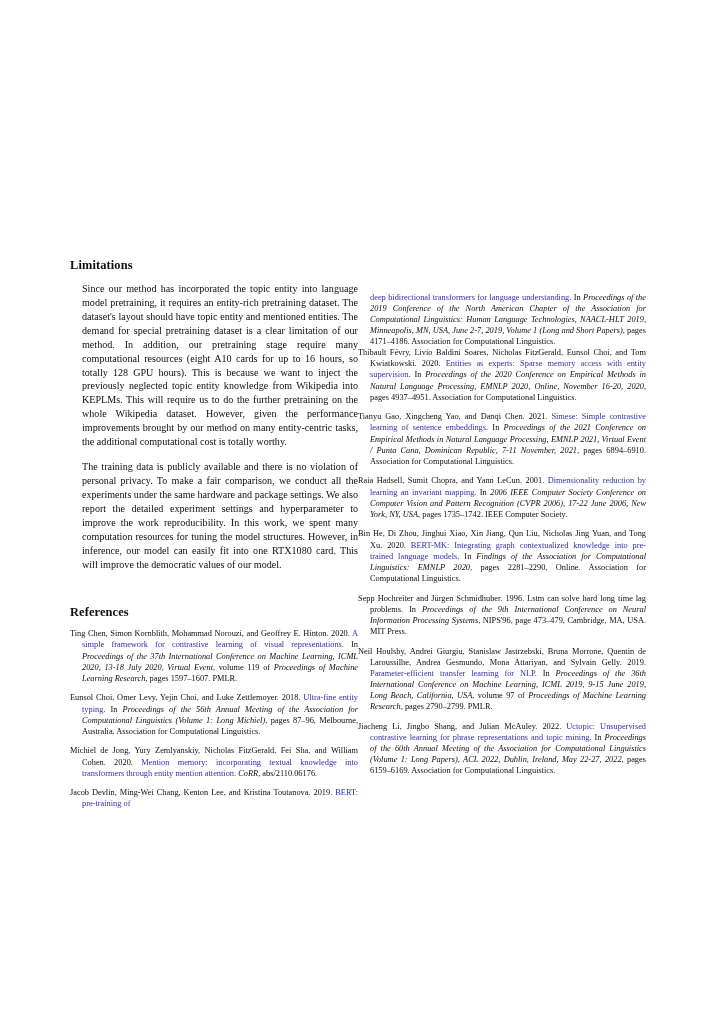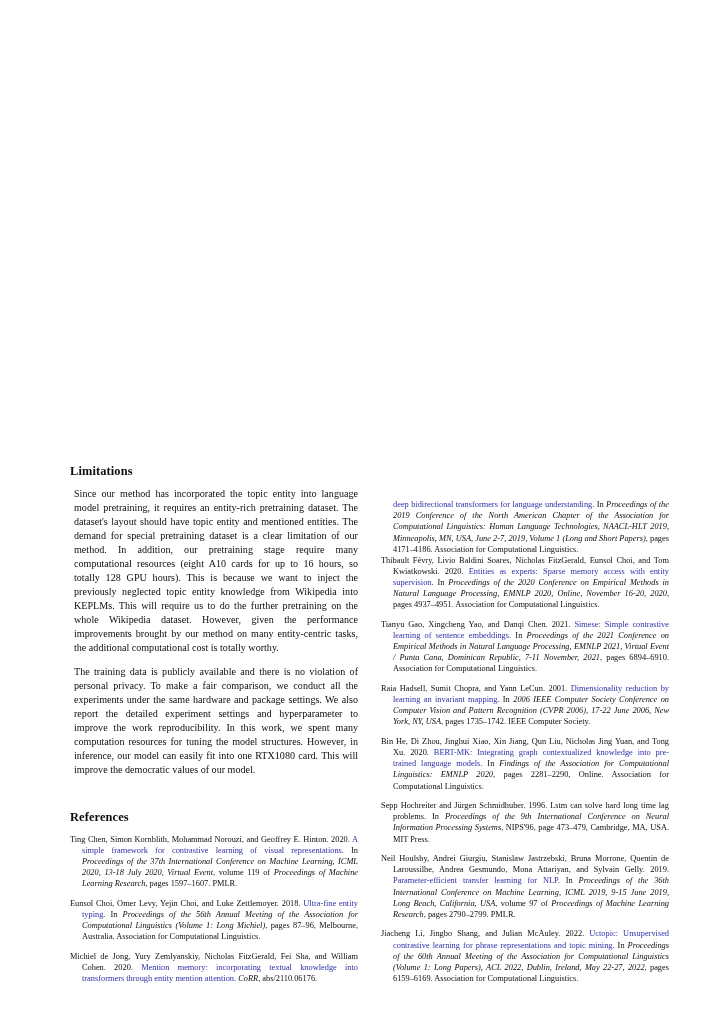--- a/index.html
+++ b/index.html
@@ -20,22 +20,21 @@
   .page {
     position: relative;
     width: 724px;
     height: 1024px;
     box-sizing: border-box;
     padding: 84px 70px 40px 70px;
   }
 
   .columns {
     display: flex;
-    gap: 23px;
-    align-items: flex-end;
+    align-items: center;
     height: 100%;
   }
   .column {
     width: 288px;
     flex: 0 0 288px;
   }
 
   h2.section-heading {
     font-family: "Liberation Serif", "DejaVu Serif", serif;
     font-size: 12.4px;
@@ -47,21 +46,21 @@
   h2.section-heading.spaced-above {
     margin-top: 20px;
   }
   h2.references-heading {
     margin-top: 33px;
   }
 
   p.body-par {
     font-size: 10.1px;
     line-height: 1.385;
-    margin: 0 0 11px 4px;
+    margin: 0 0 11px 12px;
     text-align: justify;
     text-justify: inter-word;
     hyphens: manual;
   }
 
   .ref {
     font-size: 8.35px;
     line-height: 1.335;
     margin: 0 0 8.5px 0;
     padding-left: 12px;
@@ -92,20 +91,21 @@
 
 
       <p class="body-par">The training data is publicly available and there is no violation of personal privacy. To make a fair comparison, we conduct all the experiments under the same hardware and package settings. We also report the detailed experiment settings and hyperparameter to improve the work reproducibility. In this work, we spent many computation resources for tuning the model structures. However, in inference, our model can easily fit into one RTX1080 card. This will improve the democratic values of our model.</p>
 
       <h2 class="section-heading references-heading">References</h2>
 
       <div id="left-refs">
           <p class="ref"><span>Ting Chen, Simon Kornblith, Mohammad Norouzi, and Geoffrey E. Hinton. 2020. </span><span class="lnk">A simple framework for contrastive learning of visual representations</span><span>. In </span><span class="it">Proceedings of the 37th International Conference on Machine Learning, ICML 2020, 13-18 July 2020, Virtual Event</span><span>, volume 119 of </span><span class="it">Proceedings of Machine Learning Research</span><span>, pages 1597–1607. PMLR.</span></p>
           <p class="ref"><span>Eunsol Choi, Omer Levy, Yejin Choi, and Luke Zettlemoyer. 2018. </span><span class="lnk">Ultra-fine entity typing</span><span>. In </span><span class="it">Proceedings of the 56th Annual Meeting of the Association for Computational Linguistics (Volume 1: Long Michiel)</span><span>, pages 87–96, Melbourne, Australia. Association for Computational Linguistics.</span></p>
           <p class="ref"><span>Michiel de Jong, Yury Zemlyanskiy, Nicholas FitzGerald, Fei Sha, and William Cohen. 2020. </span><span class="lnk">Mention memory: incorporating textual knowledge into transformers through entity mention attention</span><span>. </span><span class="it">CoRR</span><span>, abs/2110.06176.</span></p>
+          <p class="ref"><span>Jacob Devlin, Ming-Wei Chang, Kenton Lee, and Kristina Toutanova. 2019. </span><span class="lnk">BERT: pre-training of</span></p>
         </div>
     </div>
 
     <div class="column" id="right-column">
       <div id="right-cont">
           <p class="ref" style="text-indent: 0px; padding-left: 12px;"><span class="lnk">deep bidirectional transformers for language understanding</span><span>. In </span><span class="it">Proceedings of the 2019 Conference of the North American Chapter of the Association for Computational Linguistics: Human Language Technologies, NAACL-HLT 2019, Minneapolis, MN, USA, June 2-7, 2019, Volume 1 (Long and Short Papers)</span><span>, pages 4171–4186. Association for Computational Linguistics.</span></p>
         </div>
       <div id="right-refs">
           <p class="ref"><span>Thibault Févry, Livio Baldini Soares, Nicholas FitzGerald, Eunsol Choi, and Tom Kwiatkowski. 2020. </span><span class="lnk">Entities as experts: Sparse memory access with entity supervision</span><span>. In </span><span class="it">Proceedings of the 2020 Conference on Empirical Methods in Natural Language Processing, EMNLP 2020, Online, November 16-20, 2020</span><span>, pages 4937–4951. Association for Computational Linguistics.</span></p>
           <p class="ref"><span>Tianyu Gao, Xingcheng Yao, and Danqi Chen. 2021. </span><span class="lnk">Simese: Simple contrastive learning of sentence embeddings</span><span>. In </span><span class="it">Proceedings of the 2021 Conference on Empirical Methods in Natural Language Processing, EMNLP 2021, Virtual Event / Punta Cana, Dominican Republic, 7-11 November, 2021</span><span>, pages 6894–6910. Association for Computational Linguistics.</span></p>

